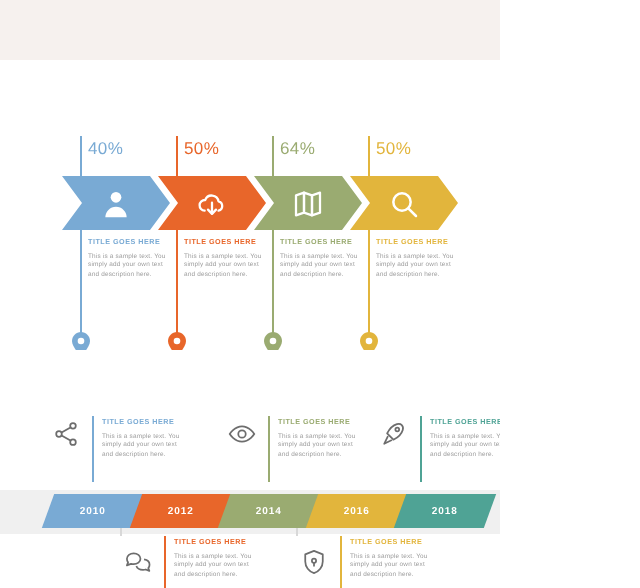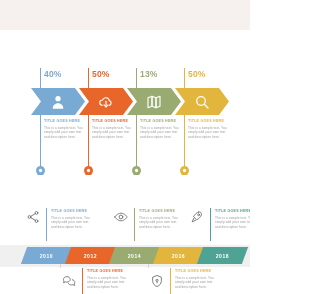--- a/index.html
+++ b/index.html
@@ -27,21 +27,21 @@
   .c1{left:48px; width:54px; background:#e8662a;
       clip-path:polygon(0 0,44px 0,54px 50%,44px 100%,0 100%,10px 50%);}
   .c2{left:96px; width:54px; background:#9aab71;
       clip-path:polygon(0 0,44px 0,54px 50%,44px 100%,0 100%,10px 50%);}
   .c3{left:144px;width:54px; background:#e2b53c;
       clip-path:polygon(0 0,44px 0,54px 50%,44px 100%,0 100%,10px 50%);}
 
   
   .vline{position:absolute;width:1px;top:38px;height:20px;}
   
-  .pct{position:absolute;top:39px;font-size:8.5px;letter-spacing:.2px;font-weight:bold;}
+  .pct{position:absolute;top:39px;font-size:8.5px;letter-spacing:.2px;}
 
   
   .stem{position:absolute;width:1px;top:85px;height:53px;}
   .blk{position:absolute;top:88px;width:42px;}
   .blk .ttl{font-size:3.6px;font-weight:bold;letter-spacing:.25px;line-height:6px;}
   .blk .dsc{font-size:3.2px;color:#9b9b9b;line-height:4.3px;margin-top:2px;letter-spacing:.1px;}
 
   
   .pin{position:absolute;top:136px;width:9px;height:12px;}
   .pin svg{display:block;width:9px;height:12px;}
@@ -85,21 +85,21 @@
 
   <div class="sec1">
 
     <div class="vline" style="left:40px;background:#79aad4;"></div>
     <div class="pct" style="left:44px;color:#79aad4;">40%</div>
 
     <div class="vline" style="left:88px;background:#e8662a;"></div>
     <div class="pct" style="left:92px;color:#e8662a;">50%</div>
 
     <div class="vline" style="left:136px;background:#9aab71;"></div>
-    <div class="pct" style="left:140px;color:#9aab71;">13%</div>
+    <div class="pct" style="left:140px;color:#9aab71;">64%</div>
 
     <div class="vline" style="left:184px;background:#e2b53c;"></div>
     <div class="pct" style="left:188px;color:#e2b53c;">50%</div>
 
     <div class="chev-row">
 
       <div class="chev c0">
         <span class="ic">
           <svg viewBox="0 0 24 24" fill="#ffffff">
               <circle cx="12" cy="7" r="4"></circle>

